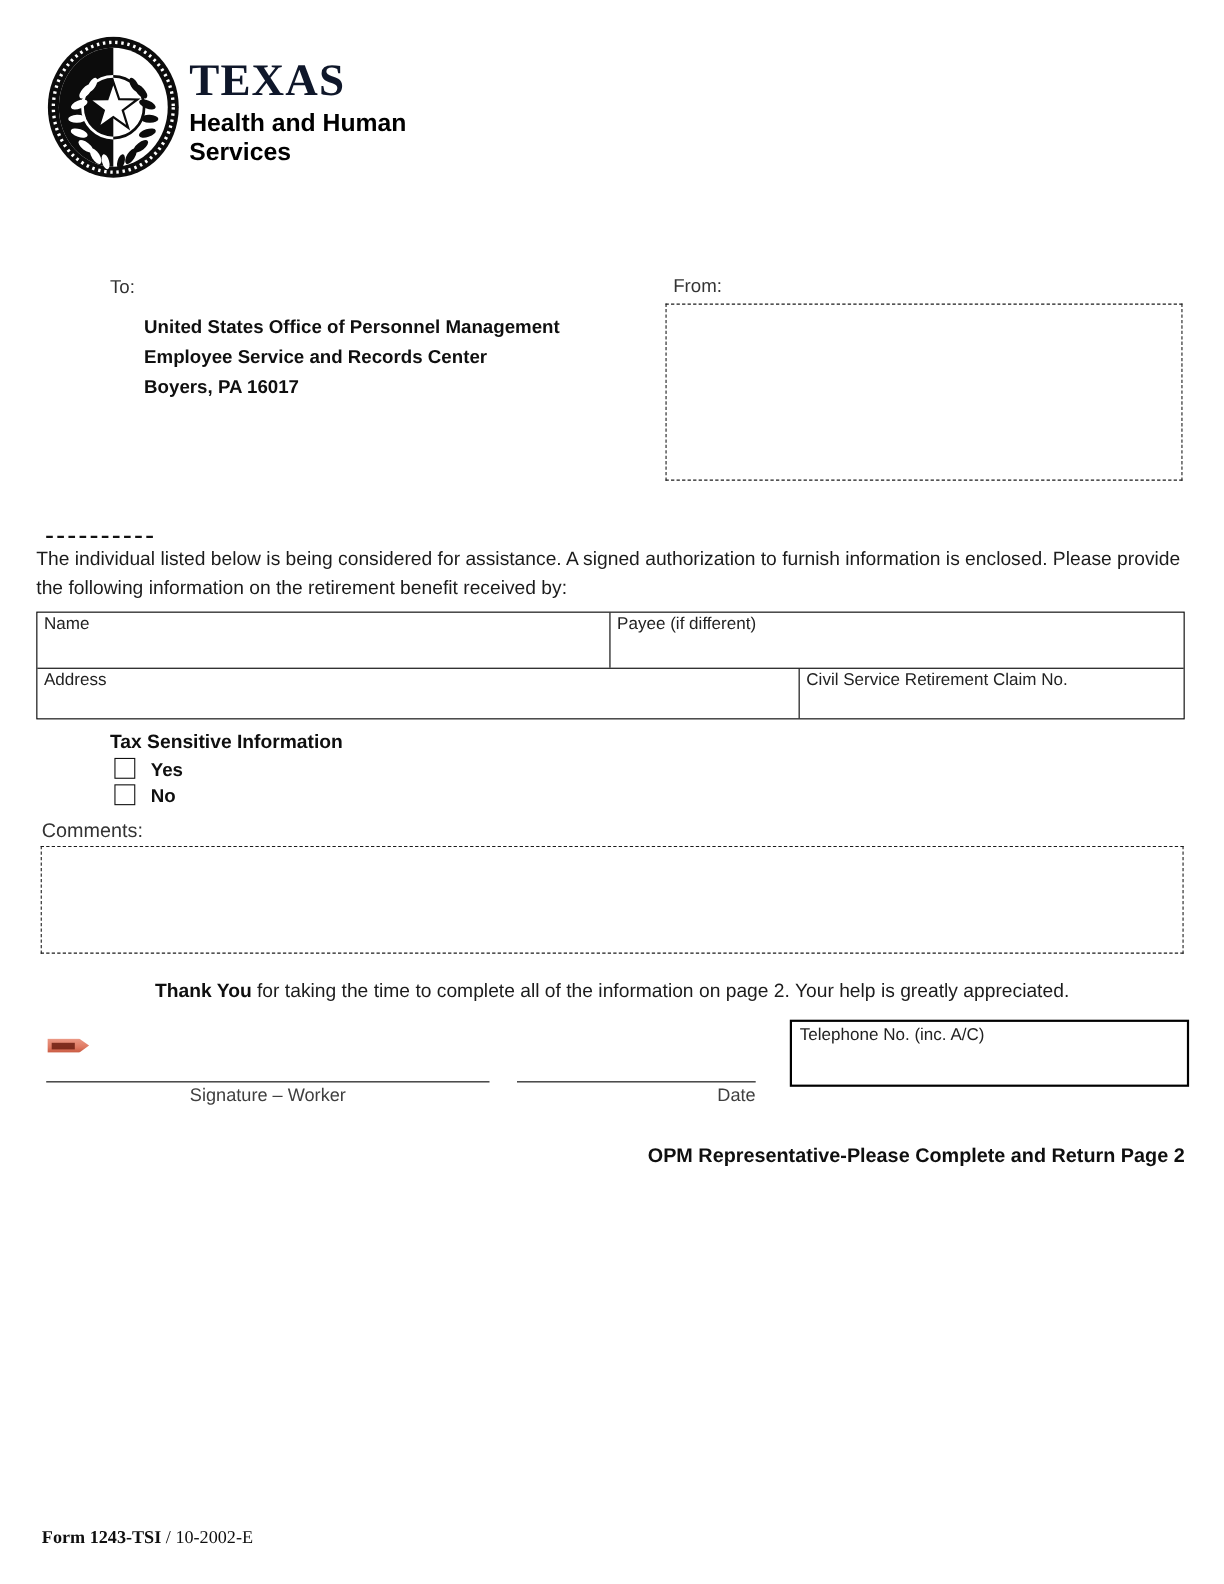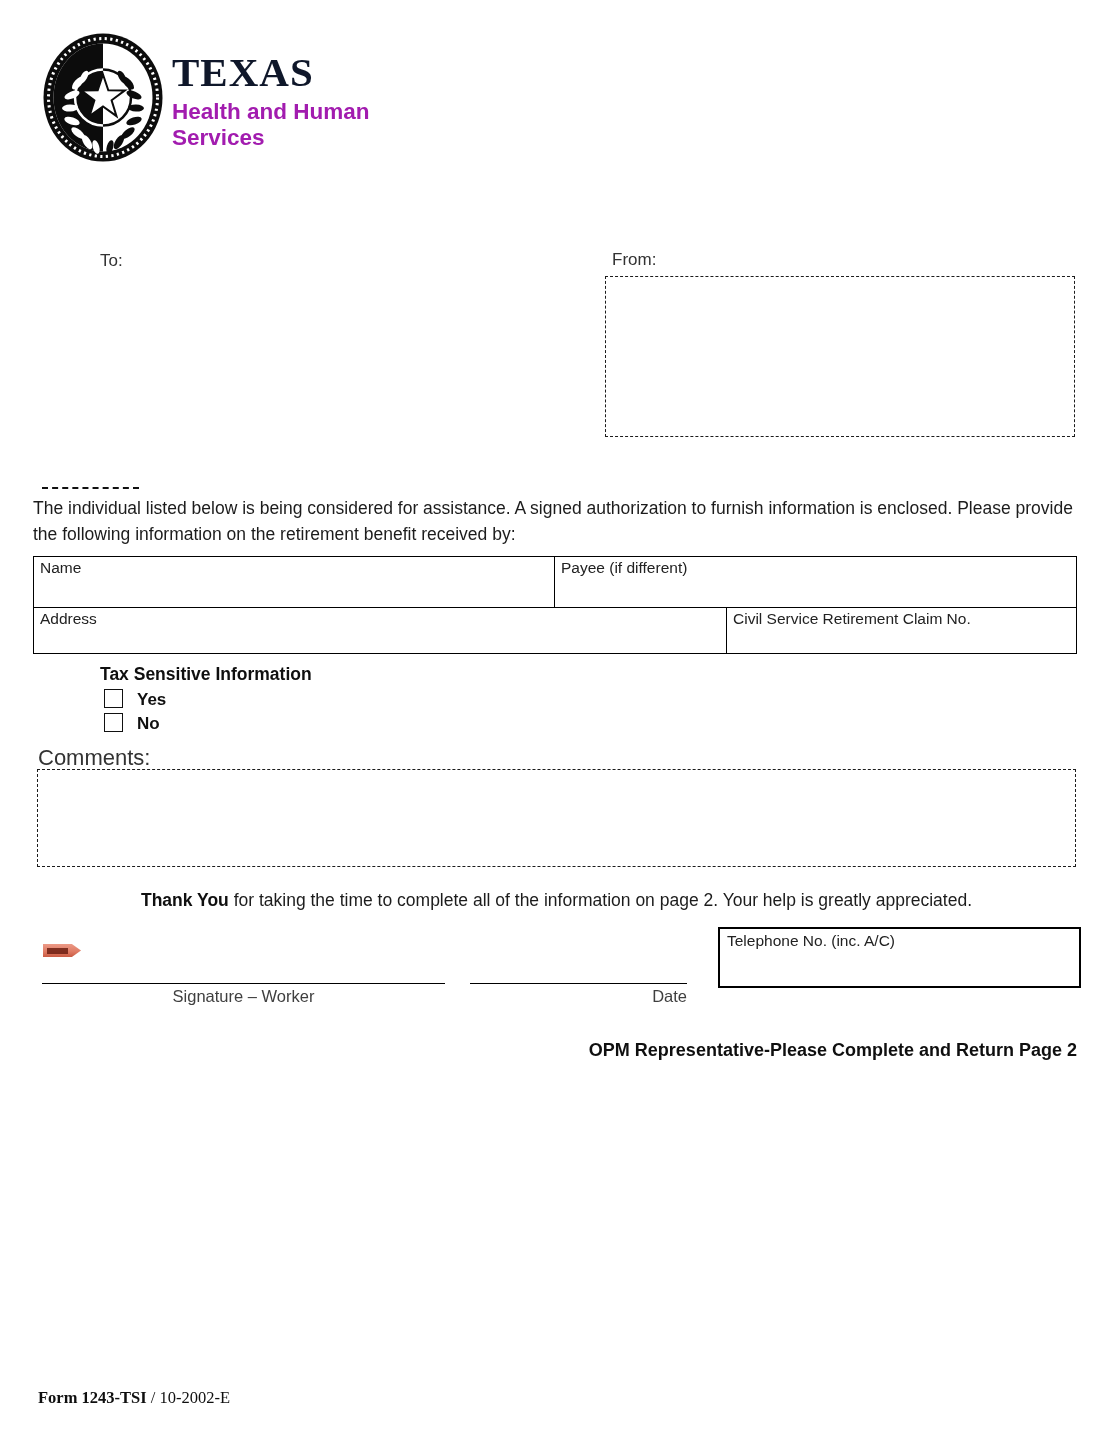--- a/index.html
+++ b/index.html
@@ -5,21 +5,21 @@
   html,body{margin:0;padding:0;background:#fff;}
   .page{position:relative;width:1113px;height:1440px;background:#fff;overflow:hidden;
         font-family:"Liberation Sans",sans-serif;color:#1a1a1a;}
 
   
   .seal{position:absolute;left:43px;top:33px;width:120px;height:129px;}
   .brand{position:absolute;left:172px;top:49px;}
   .brand-texas{font-family:"Liberation Serif",serif;font-weight:700;font-size:41px;
                line-height:46px;letter-spacing:1px;color:#0f172a;}
   .brand-sub{font-family:"Liberation Sans",sans-serif;font-weight:700;font-size:22.5px;
-             line-height:26px;color:#a21caf;margin-top:4px;}
+             line-height:26px;color:#000000;margin-top:4px;}
 
   
   .label-to{position:absolute;left:100px;top:251px;font-size:17px;color:#333;}
   .to-address{position:absolute;left:131px;top:284px;font-size:17px;font-weight:700;
               line-height:27px;color:#0f0f0f;}
   .label-from{position:absolute;left:612px;top:250px;font-size:17px;color:#333;}
   .from-box{position:absolute;left:605px;top:276px;width:468px;height:159px;
             border:1px dashed #1c1c1c;}
 
   
@@ -43,21 +43,21 @@
   
   .tax-heading{position:absolute;left:100px;top:664px;font-size:17.5px;font-weight:700;color:#0f0f0f;}
   .cb{position:absolute;width:19px;height:19px;border:1.5px solid #111;background:#fff;box-sizing:border-box;}
   .cb-yes{left:104px;top:689px;}
   .cb-no{left:104px;top:713px;}
   .cb-label{position:absolute;font-size:17px;font-weight:700;color:#0f0f0f;}
   .cb-label-yes{left:137px;top:690px;}
   .cb-label-no{left:137px;top:714px;}
 
   
-  .comments-label{position:absolute;left:38px;top:745px;font-size:22px;color:#333;}
+  .comments-label{position:absolute;left:38px;top:745px;font-size:18px;color:#333;}
   .comments-box{position:absolute;left:37px;top:769px;width:1037px;height:96px;
                 border:1px dashed #1c1c1c;}
 
   
   .thankyou{position:absolute;left:0;top:890px;width:1113px;text-align:center;
             font-size:17.5px;color:#1c1c1c;}
   .thankyou b{color:#0f0f0f;}
 
   
   .flag{position:absolute;left:43px;top:944px;width:38px;height:13px;
@@ -123,20 +123,25 @@
   </div>
   <div class="brand">
     <div class="brand-texas">TEXAS</div>
     <div class="brand-sub">
       <div>Health and Human</div>
       <div>Services</div>
     </div>
   </div>
 
   <div class="label-to">To:</div>
+  <div class="to-address">
+    <div>United States Office of Personnel Management</div>
+    <div>Employee Service and Records Center</div>
+    <div>Boyers, PA 16017</div>
+  </div>
   <div class="label-from">From:</div>
   <div class="from-box"></div>
 
   <div class="dash-mark"></div>
   <div class="intro">The individual listed below is being considered for assistance. A signed authorization to furnish information is enclosed. Please provide the following information on the retirement benefit received by:</div>
 
   <div class="tbl">
     <div class="tbl-row tbl-row1">
       <div class="cell cell-name">
         <span>Name</span>

